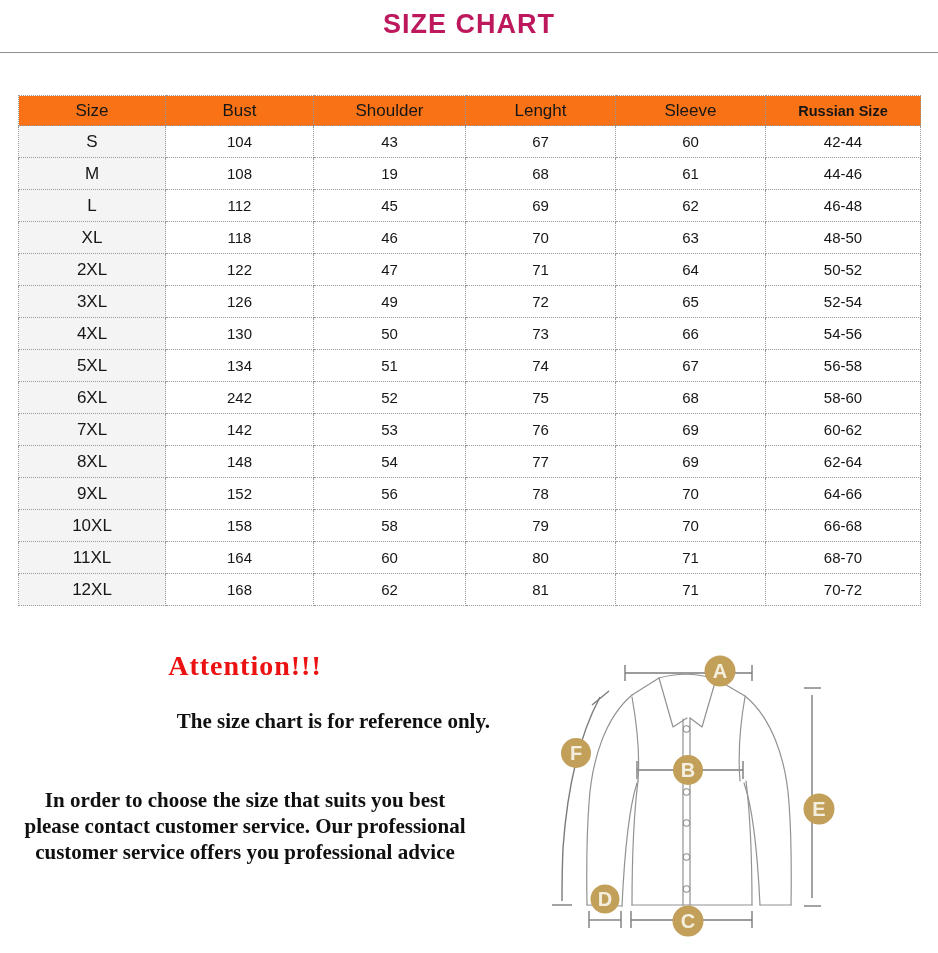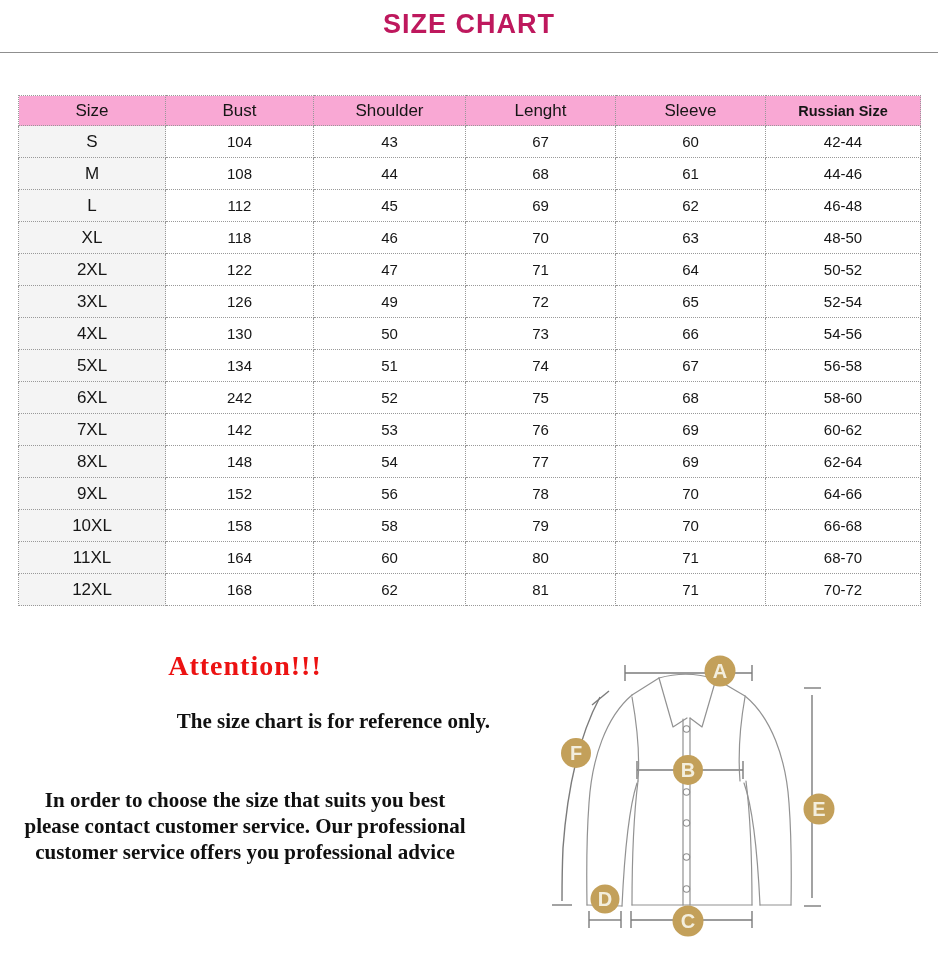--- a/index.html
+++ b/index.html
@@ -35,21 +35,21 @@
     border-collapse: collapse;
     table-layout: fixed;
   }
   .size-chart th, .size-chart td {
     border: 1px dotted #999999;
     text-align: center;
     vertical-align: middle;
     color: #161616;
   }
   .size-chart thead th {
-    background: #f9a8d4;
+    background: #f97316;
     height: 30px;
     font-size: 17px;
     font-weight: normal;
   }
   .size-chart thead th:last-child {
     font-weight: bold;
     font-size: 14.5px;
   }
   .size-chart td {
     height: 32px;
@@ -140,21 +140,21 @@
           <td class="size-col">S</td>
           <td>104</td>
           <td>43</td>
           <td>67</td>
           <td>60</td>
           <td>42-44</td>
         </tr>
         <tr>
           <td class="size-col">M</td>
           <td>108</td>
-          <td>44</td>
+          <td>19</td>
           <td>68</td>
           <td>61</td>
           <td>44-46</td>
         </tr>
         <tr>
           <td class="size-col">L</td>
           <td>112</td>
           <td>45</td>
           <td>69</td>
           <td>62</td>

